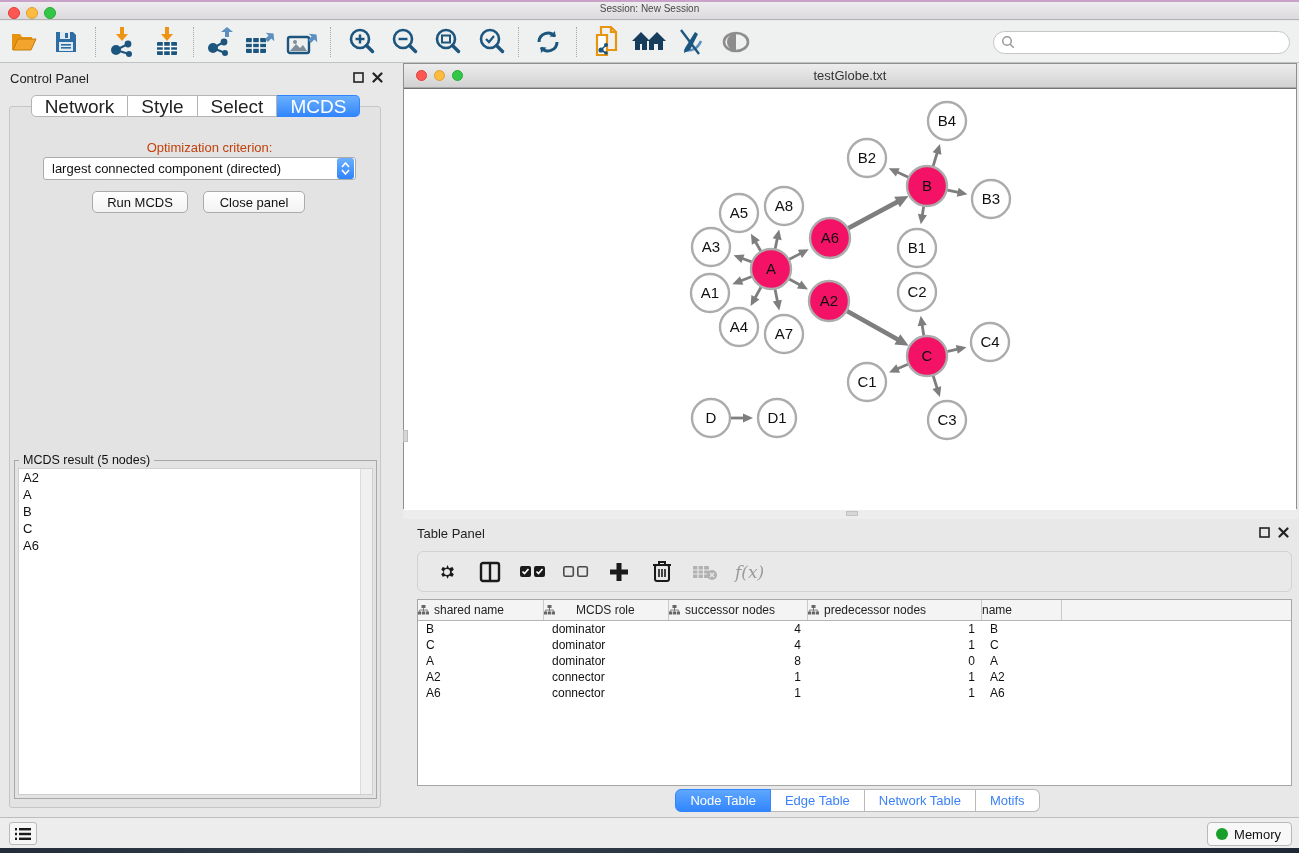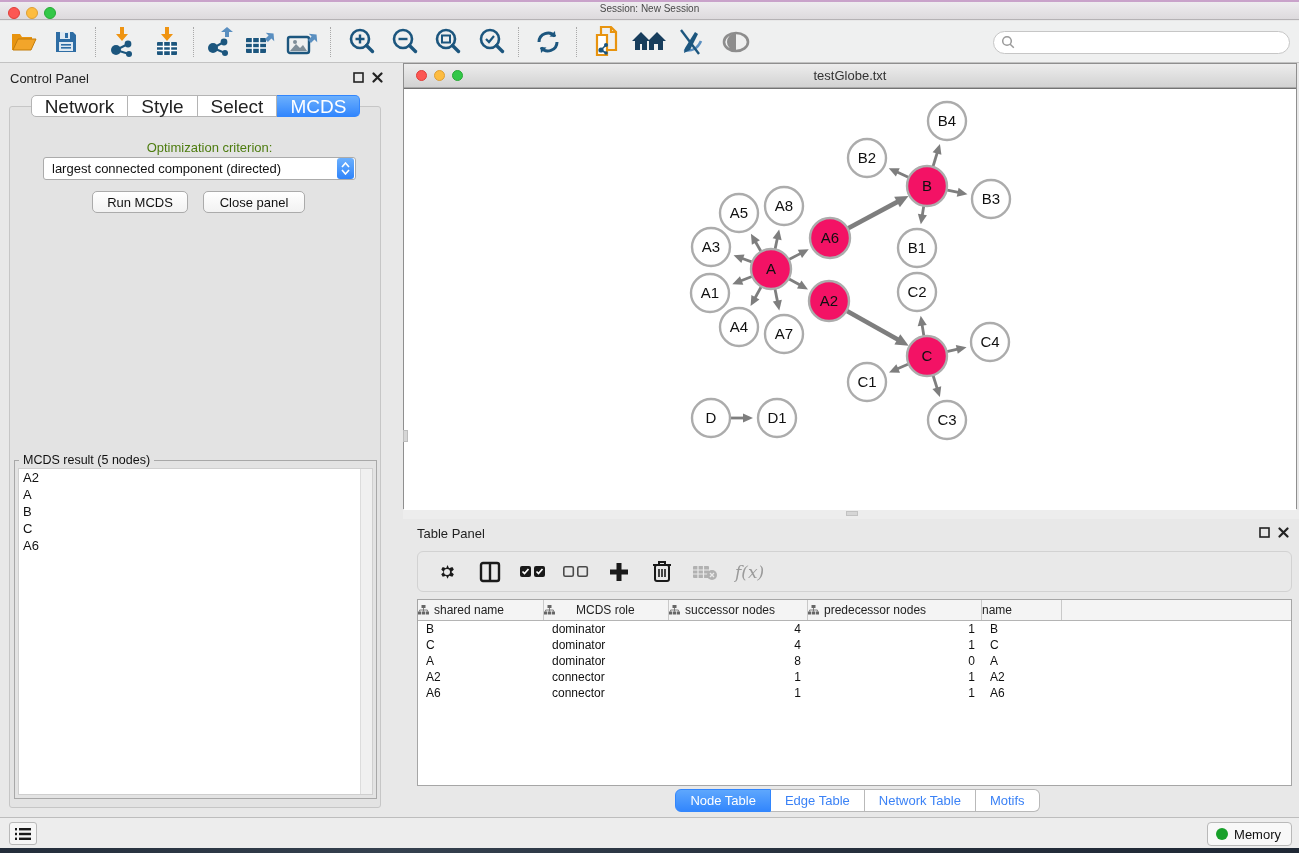--- a/index.html
+++ b/index.html
@@ -34,21 +34,21 @@
   .cp-header { position:absolute; left:10px; top:6px; font-size:13px; color:#222; }
   .win-icons { position:absolute; right:8px; top:7px; display:flex; gap:8px; align-items:center; }
   .cp-pane { position:absolute; left:9px; top:41px; width:372px; height:702px;
     background:#e3e3e3; border:1px solid #c6c6c6; border-radius:3px; }
   .cp-tabs { position:absolute; left:0; right:0; top:30px; display:flex; justify-content:center; z-index:2; }
   .cp-tab { height:22px; line-height:21px; padding:0 13px; font-size:19px; color:#222;
     background:#fff; border:1px solid #b4b4b4; border-left:none; cursor:default; }
   .cp-tab:first-child { border-left:1px solid #b4b4b4; border-radius:5px 0 0 5px; }
   .cp-tab:last-child { border-radius:0 5px 5px 0; }
   .cp-tab.active { background:linear-gradient(#6cb0fd,#3286fd); border-color:#3286fd; color:#fff; }
-  .opt-label { position:absolute; left:0; width:391px; top:75px; text-align:center; font-size:13px; color:#4d7c0f;padding-left:28px; }
+  .opt-label { position:absolute; left:0; width:391px; top:75px; text-align:center; font-size:13px; color:#c2410c;padding-left:28px; }
   .criterion { position:absolute; left:43px; top:92px; width:313px; height:23px; background:#fff;
     border:1px solid #ababab; border-radius:3px; display:flex; align-items:center; }
   .criterion .val { flex:1; font-size:13px; color:#111; padding-left:8px; white-space:nowrap; }
   .spinner { width:17px; height:21px; margin-right:1px; border-radius:3px;
     background:linear-gradient(#6cb0fd,#2f84fb); display:flex; flex-direction:column;
     align-items:center; justify-content:center; gap:1px; }
   .btn { position:absolute; top:126px; height:22px; background:linear-gradient(#ffffff,#f2f2f2);
     border:1px solid #ababab; border-radius:5px; font-size:13px; color:#111;
     display:flex; align-items:center; justify-content:center; cursor:default; }
   .btn.run { left:92px; width:96px; }

